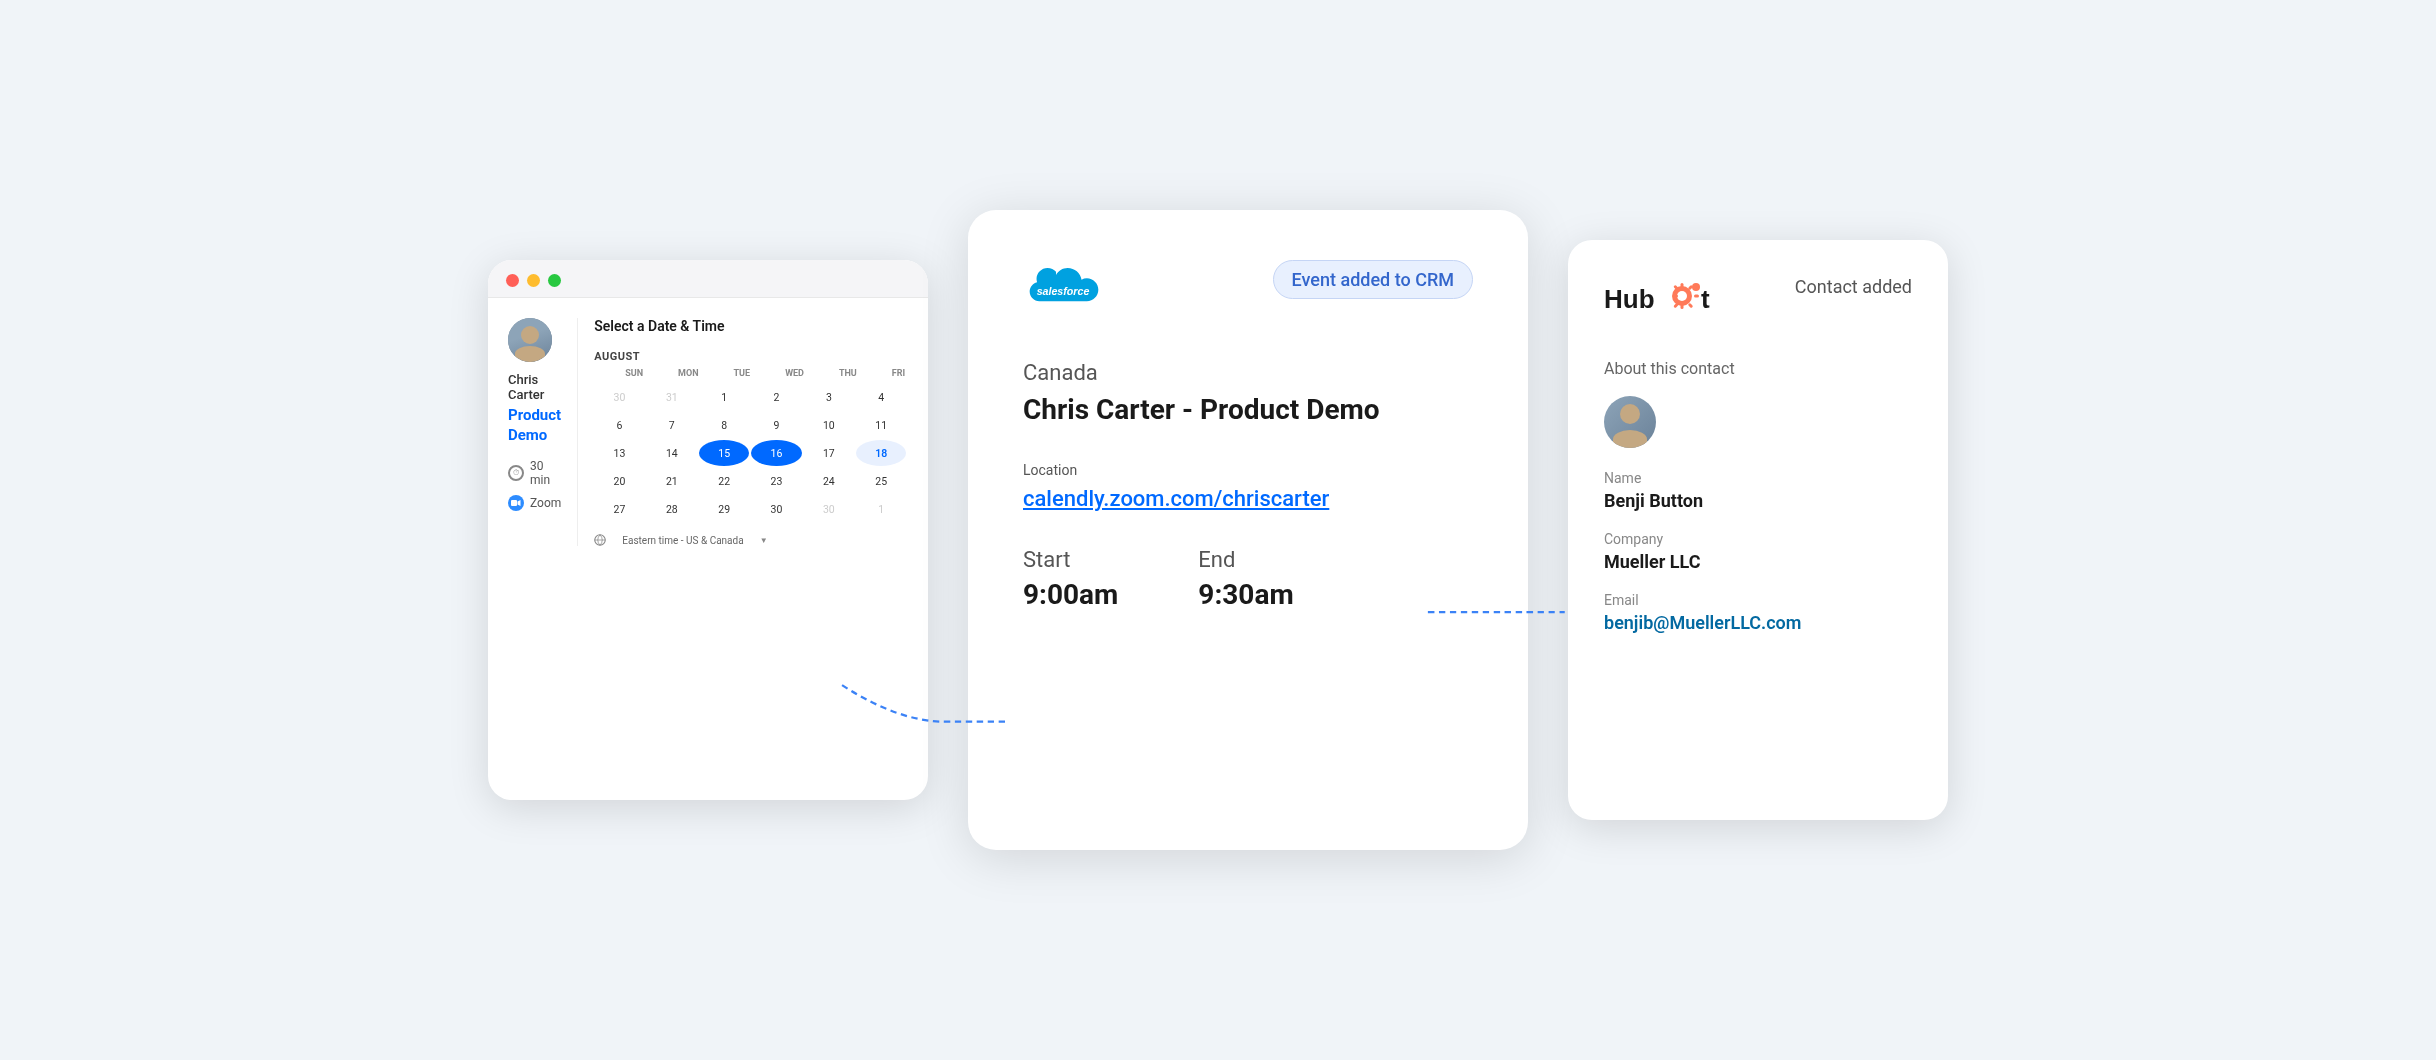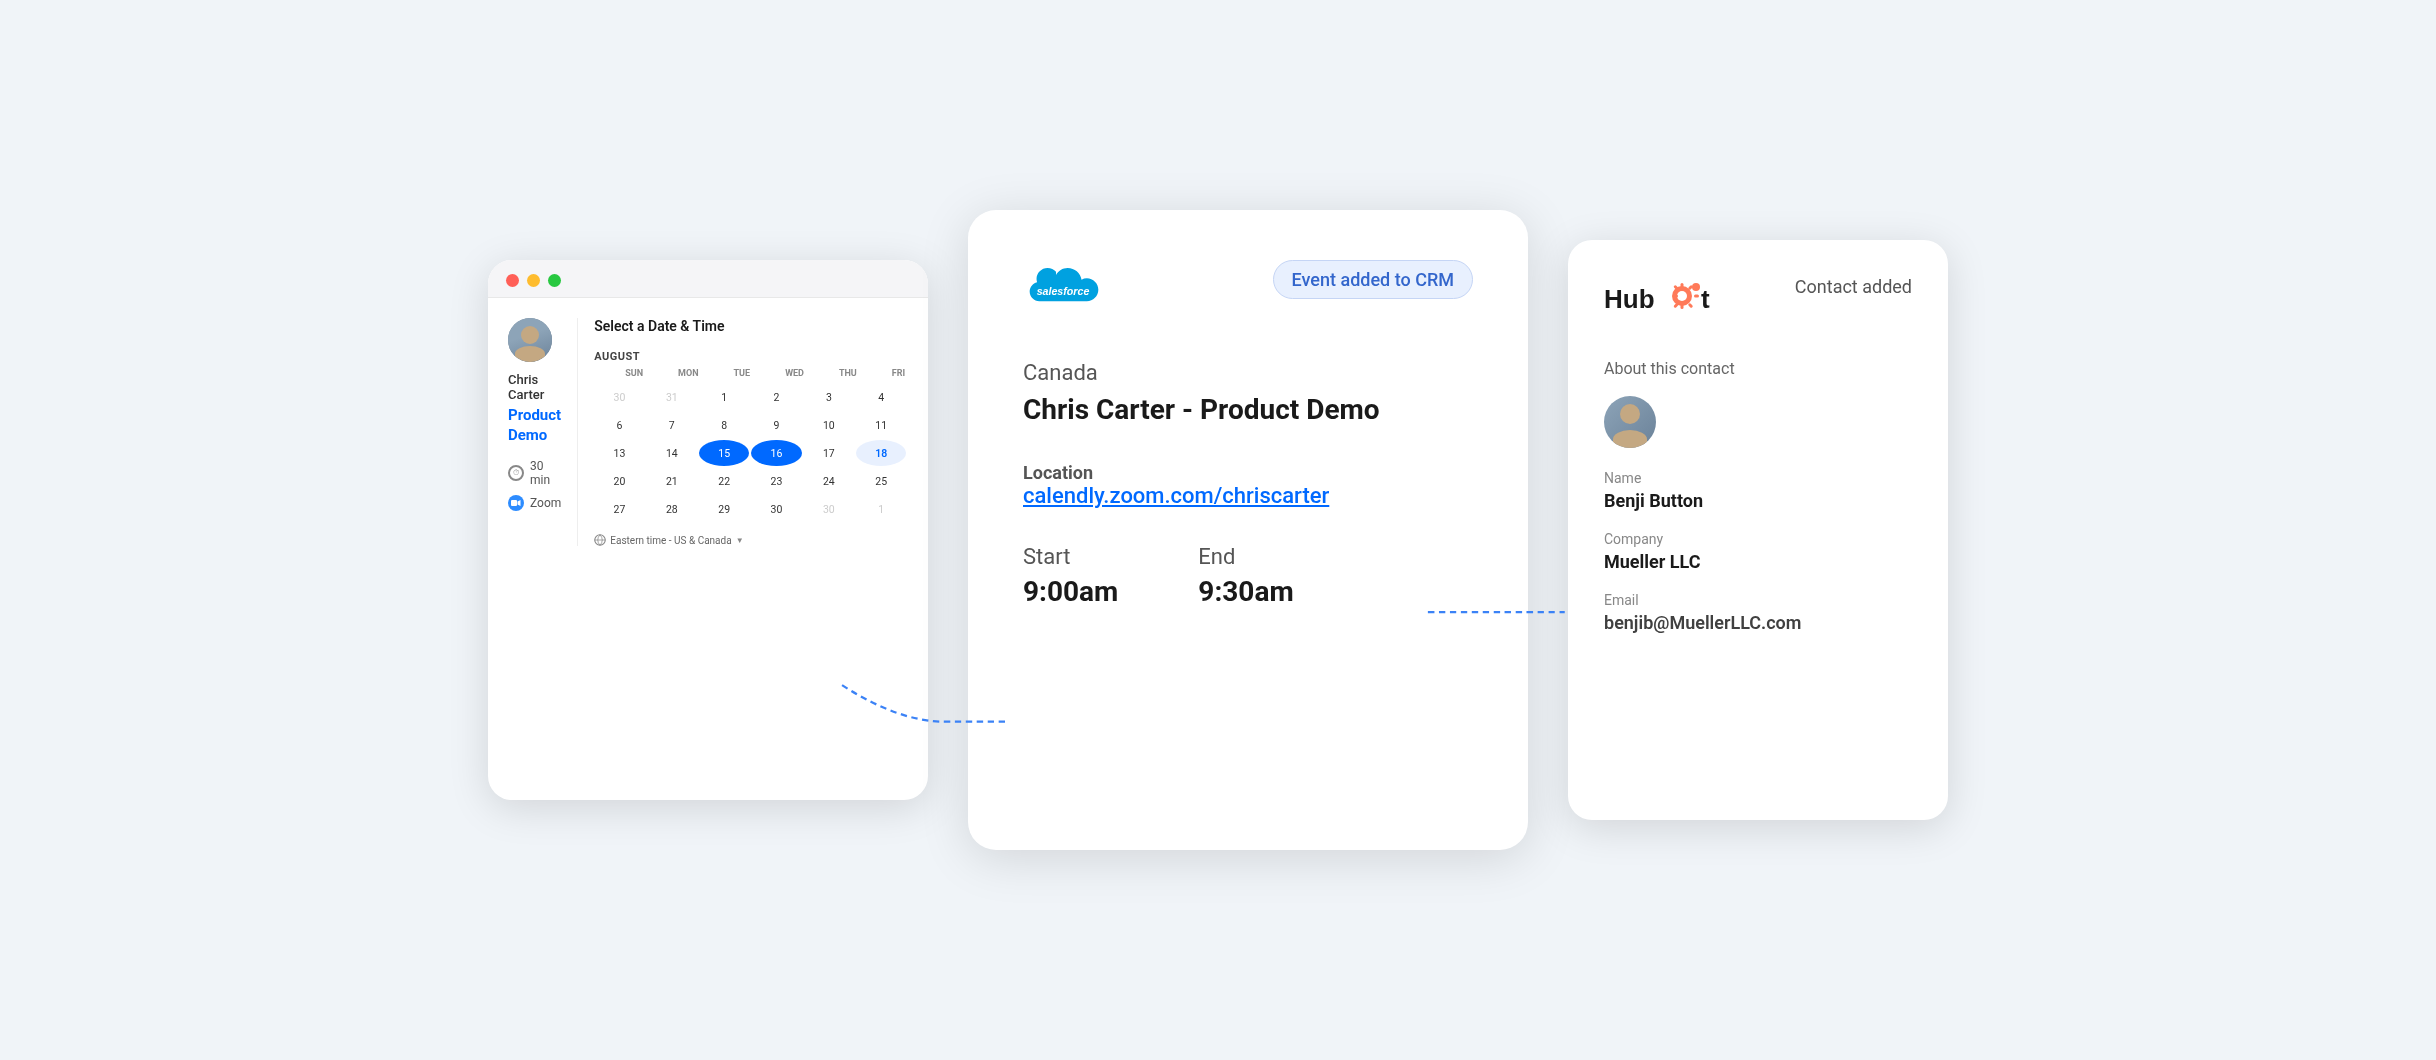--- a/index.html
+++ b/index.html
@@ -222,21 +222,21 @@
     }
 
     .cal-cell.other-month { color: #ccc; }
     .cal-cell.today { background: #0069ff; color: white; border-radius: 50%; }
     .cal-cell.selected { background: #0069ff; color: white; border-radius: 50%; }
     .cal-cell.highlighted { background: #e8f0fe; color: #0069ff; border-radius: 50%; font-weight: 600; }
 
     .timezone-row {
       display: flex;
       align-items: center;
-      gap: 4px;
+      gap: 16px;
       margin-top: 12px;
       font-size: 10px;
       color: #666;
     }
 
     
     .salesforce-panel {
       background: white;
       border-radius: 28px;
       box-shadow: 0 8px 50px rgba(0,0,0,0.13);
@@ -277,23 +277,24 @@
     }
 
     .sf-event-name {
       font-size: 28px;
       font-weight: 700;
       color: #1a1a1a;
       margin-bottom: 36px;
     }
 
     .sf-location-label {
-      font-size: 18px;
+      font-size: 14px;
       color: #555;
-      font-weight: 700;
+      margin-bottom: 8px;
+      font-weight: 400;
     }
 
     .sf-location-link {
       font-size: 22px;
       color: #0069ff;
       font-weight: 500;
       margin-bottom: 36px;
       display: block;
     }
 
@@ -402,21 +403,21 @@
       margin-bottom: 4px;
     }
 
     .contact-field-value {
       font-size: 18px;
       font-weight: 700;
       color: #1a1a1a;
     }
 
     .contact-field-value.email {
-      color: #404040;
+      color: #0369a1;
       font-weight: 600;
     }
 
     .main-wrapper {
       position: relative;
       display: flex;
       align-items: center;
       gap: 40px;
     }
   </style>

